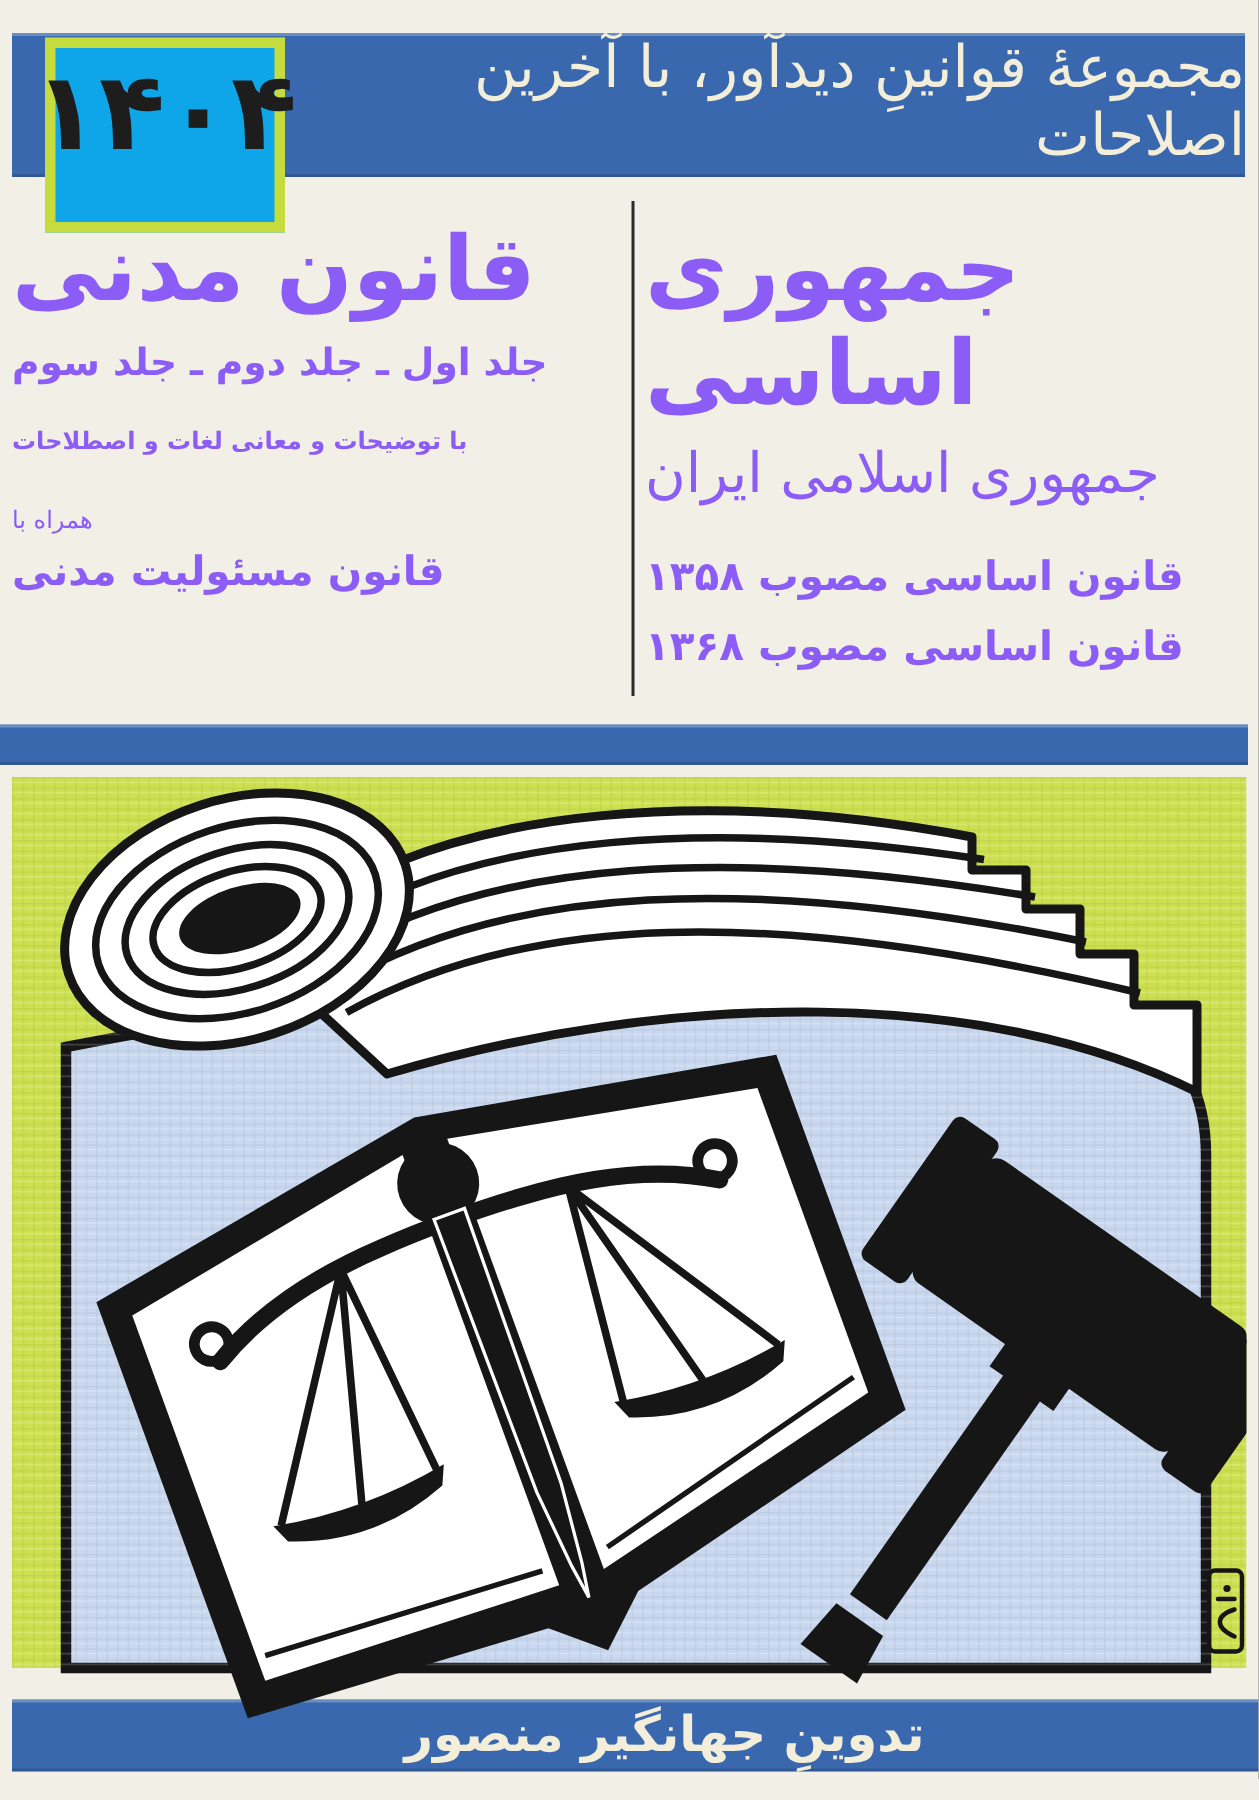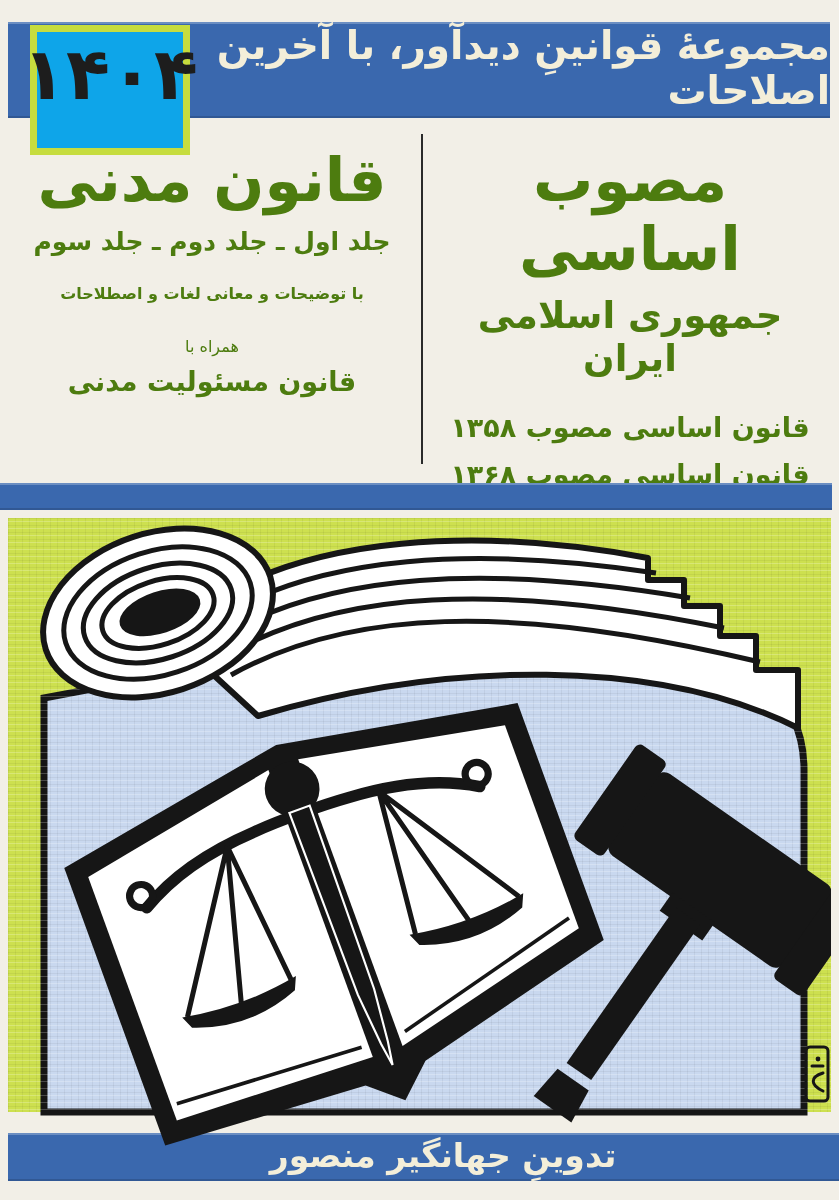--- a/index.html
+++ b/index.html
@@ -8,35 +8,35 @@
     background:#f2efe7;overflow:hidden;
     font-family:"DejaVu Sans",sans-serif;
     direction:rtl;
   }
   .banner{
     position:absolute;left:8px;width:822px;background:#3a68ae;
     color:#f3eed9;display:flex;align-items:center;justify-content:center;
     box-shadow:inset 0 2px 0 rgba(255,255,255,.25), inset 0 -2px 0 rgba(0,0,0,.15);
     padding-left:24px;
   }
-  .banner.top{top:22px;height:96px;font-size:39px;font-weight:bold;padding-left:185px;box-sizing:border-box;}
+  .banner.top{top:22px;height:96px;font-size:39px;font-weight:normal;padding-left:185px;box-sizing:border-box;}
   .banner.bottom{top:1133px;height:48px;font-size:33px;font-weight:bold;}
   .year-badge{
     position:absolute;left:30px;top:25px;width:160px;height:130px;
     background:#0ea5e9;border:7px solid #c6dc3e;box-sizing:border-box;
     display:flex;align-items:flex-start;justify-content:center;
     font-size:72px;font-weight:bold;color:#1d1d1d;
   }
   .title-area{position:absolute;top:118px;left:8px;width:822px;height:365px;background:transparent;}
-  .col{position:absolute;top:0;text-align:center;color:#4d7c0f;}
+  .col{position:absolute;top:0;text-align:left;color:#8b5cf6;}
   .col-right{right:0;width:400px;}
   .col-left{left:0;width:408px;}
   .divider{position:absolute;left:413px;top:16px;width:2px;height:330px;background:#2a2a2a;}
   .t-big{font-size:60px;font-weight:bold;line-height:1.15;margin-top:28px;}
-  .t-sub{font-size:37px;font-weight:bold;margin-top:10px;}
+  .t-sub{font-size:37px;font-weight:normal;margin-top:10px;}
   .t-line{font-size:27px;font-weight:bold;line-height:47px;}
   .t-lines{margin-top:24px;}
   .t-vol{font-size:25px;font-weight:bold;margin-top:12px;}
   .t-note{font-size:16px;font-weight:bold;margin-top:28px;}
   .t-with{font-size:16px;font-weight:normal;margin-top:34px;}
   .t-comp{font-size:27px;font-weight:bold;margin-top:10px;}
   .band2{position:absolute;left:0;top:483px;width:832px;height:27px;background:#3a68ae;
     box-shadow:inset 0 2px 0 rgba(255,255,255,.25), inset 0 -2px 0 rgba(0,0,0,.15);}
   .illus{position:absolute;left:8px;top:518px;width:823px;height:660px;}
   .banner .txt{transform:translateY(-2px);}
@@ -49,21 +49,21 @@
   <div class="banner top">
     <span class="txt">مجموعهٔ قوانینِ دیدآور، با آخرین اصلاحات</span>
   </div>
 
   <div class="year-badge">
     <span>۱۴۰۴</span>
   </div>
 
   <div class="title-area">
     <div class="col col-right">
-      <div class="t-big">مصوب اساسی</div>
+      <div class="t-big">جمهوری اساسی</div>
       <div class="t-sub">جمهوری اسلامی ایران</div>
       <div class="t-lines">
         <div class="t-line">قانون اساسی مصوب ۱۳۵۸</div>
         <div class="t-line">قانون اساسی مصوب ۱۳۶۸</div>
       </div>
     </div>
 
     <div class="divider"></div>
 
     <div class="col col-left">

